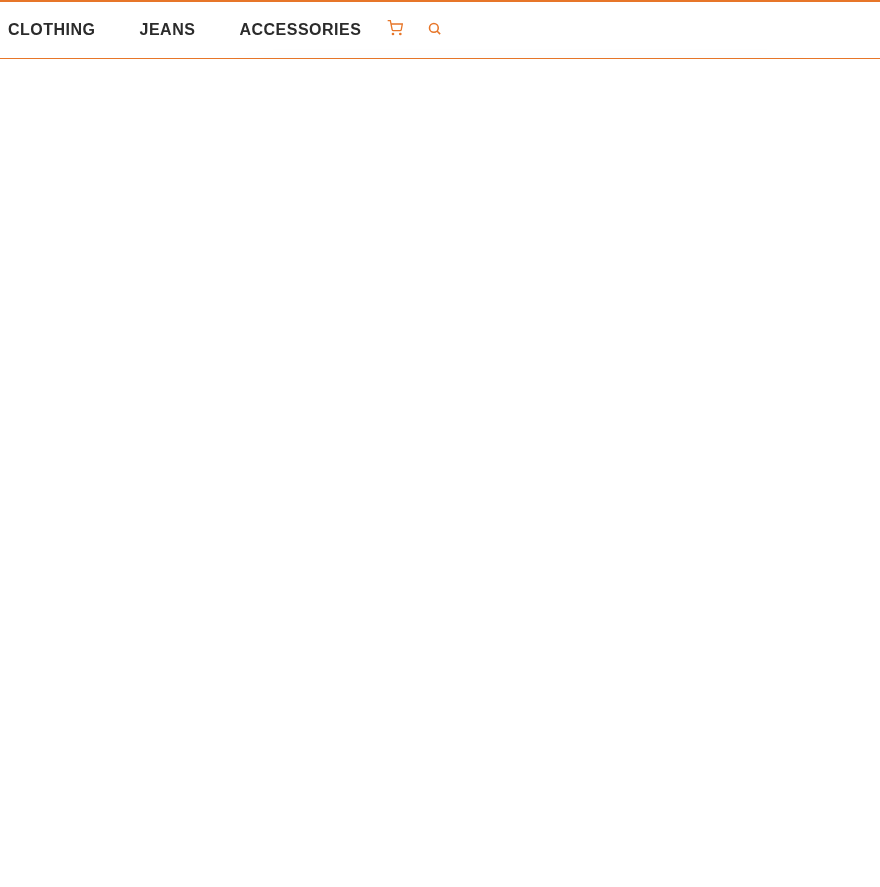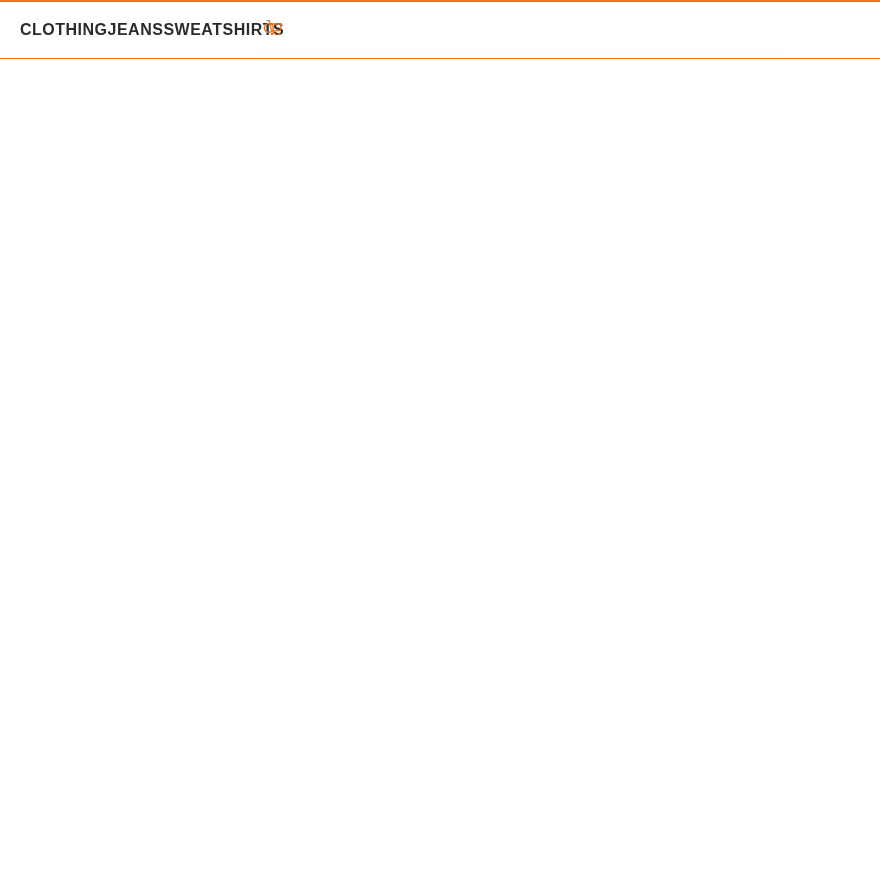--- a/index.html
+++ b/index.html
@@ -3,21 +3,22 @@
 <meta charset="utf-8">
 <style>
   * { box-sizing: border-box; margin: 0; padding: 0; }
   body { font-family: -apple-system, BlinkMacSystemFont, "Segoe UI", Helvetica, Arial, sans-serif; background: #fff; width: 880px; }
 
   .topbar {
     border-top: 2px solid #e77629;
     border-bottom: 1px solid #e77629;
     display: flex;
     align-items: center;
-    padding: 18px 20px;
+    padding: 18px 8px;
+    gap: 44px;
   }
   .topbar .nav-item {
     font-family: "Arial Black", "Helvetica Neue", Arial, sans-serif;
     font-weight: 900;
     font-stretch: condensed;
     letter-spacing: 0.5px;
     font-size: 16px;
     color: #2b2b2b;
     cursor: pointer;
   }
@@ -193,21 +194,21 @@
   .abtn.purple { background:#8e3fe7; }
   .abtn.blue { background:#2b87da; }
   .abtn.teal { background:#26b99a; }
 </style>
 </head>
 <body>
 
 <div class="topbar">
   <span class="nav-item">CLOTHING</span>
   <span class="nav-item">JEANS</span>
-  <span class="nav-item">SWEATSHIRTS</span>
+  <span class="nav-item">ACCESSORIES</span>
   <span class="cart-icon">
     <svg width="16" height="16" viewBox="0 0 24 24" fill="none" stroke="currentColor" stroke-width="2">
         <circle cx="9" cy="21" r="1"></circle>
         <circle cx="20" cy="21" r="1"></circle>
         <path d="M1 1h4l2.7 13.4a2 2 0 0 0 2 1.6h9.7a2 2 0 0 0 2-1.6L23 6H6"></path>
       </svg>
   </span>
   <span class="search-icon">
     <svg width="15" height="15" viewBox="0 0 24 24" fill="none" stroke="currentColor" stroke-width="2.5">
         <circle cx="11" cy="11" r="7"></circle>

